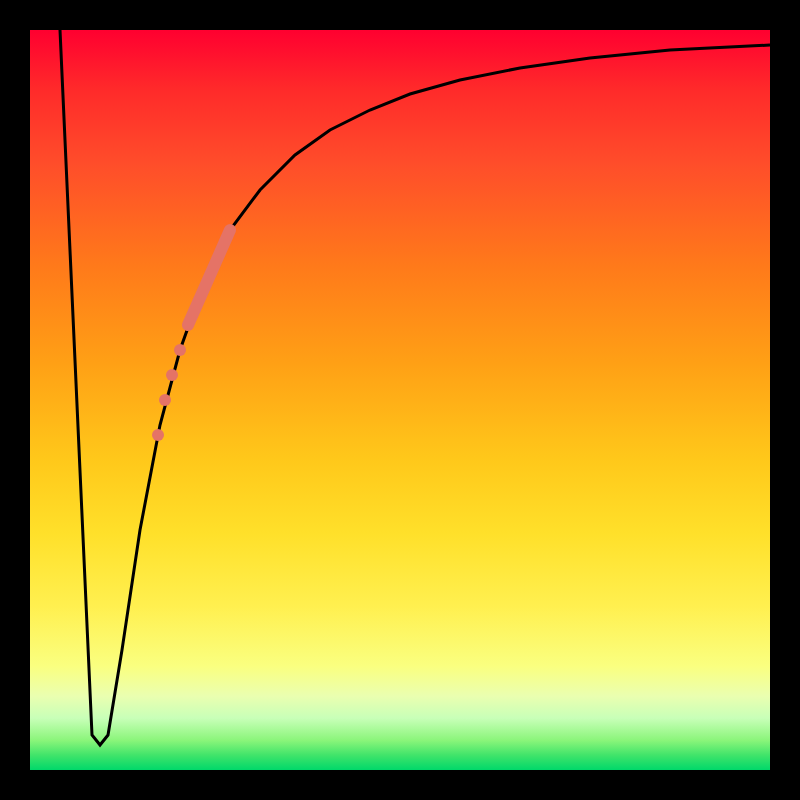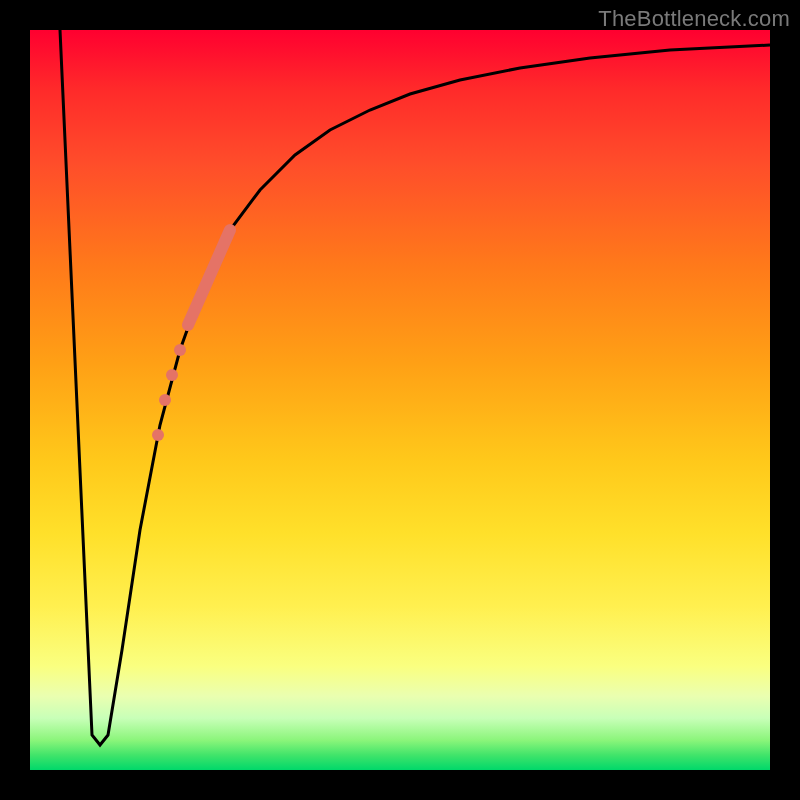--- a/index.html
+++ b/index.html
@@ -55,21 +55,20 @@
     left: 0;
     top: 0;
     width: 740px;
     height: 740px;
   }
 </style>
 </head>
 <body>
 
 <div class="frame">
-  <div class="watermark">TheBottleneck.com</div>
 
   <div class="plot">
     <svg class="curve" viewBox="0 0 740 740" preserveAspectRatio="none">
       <path id="main-curve" fill="none" stroke="#000000" stroke-width="3" d="M30 0 L62 705 L70 715 L78 705 L92 620 L110 500 L130 395 L150 320 L175 250 L200 200 L230 160 L265 125 L300 100 L340 80 L380 64 L430 50 L490 38 L560 28 L640 20 L740 15"></path>
       <path id="highlight-seg" fill="none" stroke="#e57366" stroke-width="12" stroke-linecap="round" d="M158 295 L200 200"></path>
       <g id="dots">
           <circle cx="150" cy="320" r="6" fill="#e57366"></circle>
           <circle cx="142" cy="345" r="6" fill="#e57366"></circle>
           <circle cx="135" cy="370" r="6" fill="#e57366"></circle>
           <circle cx="128" cy="405" r="6" fill="#e57366"></circle>

